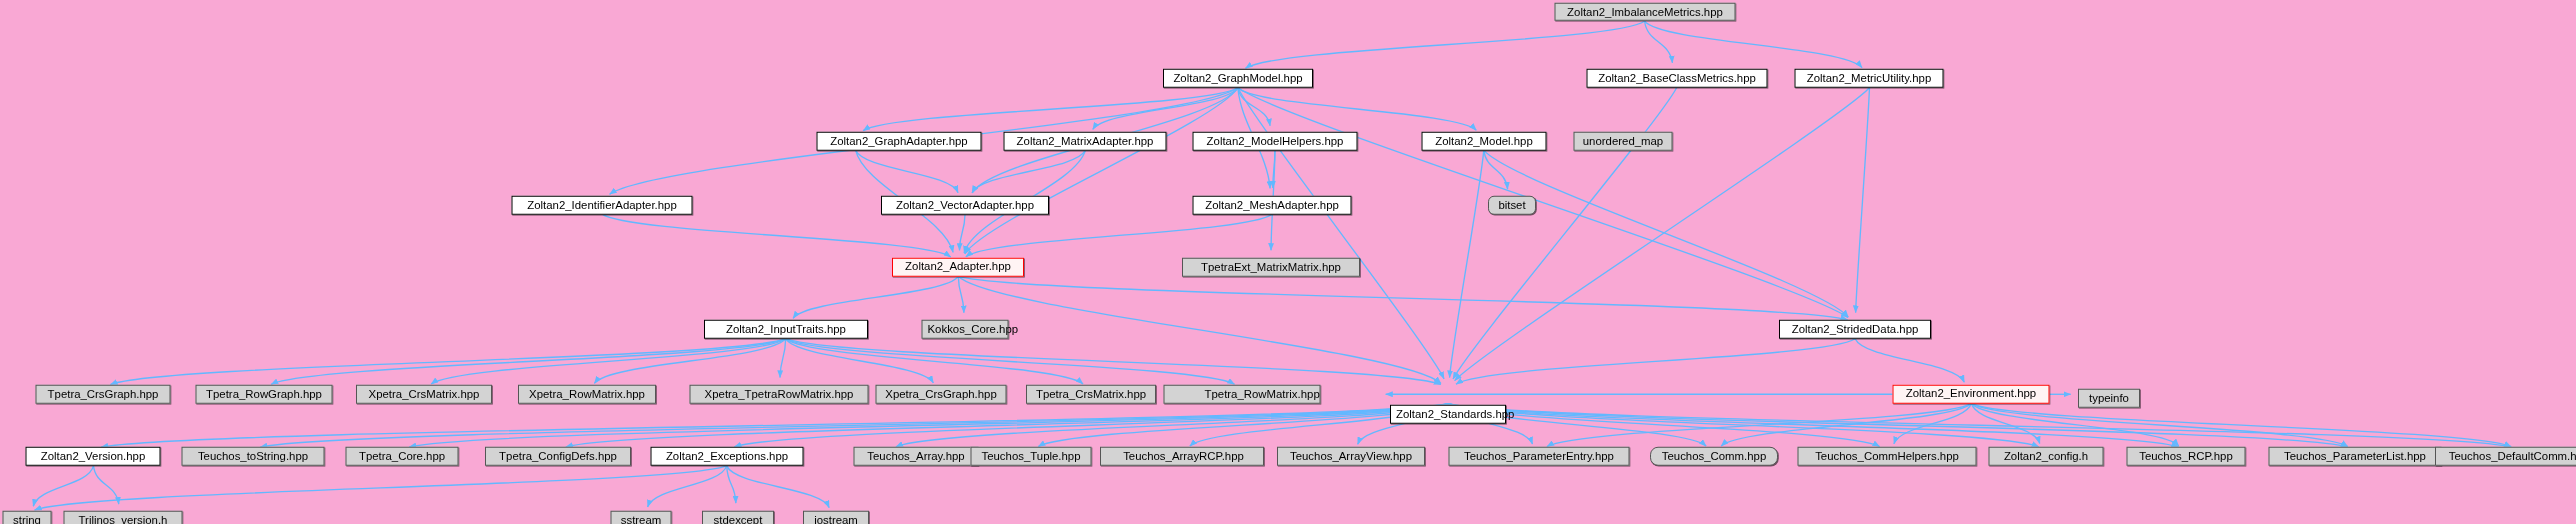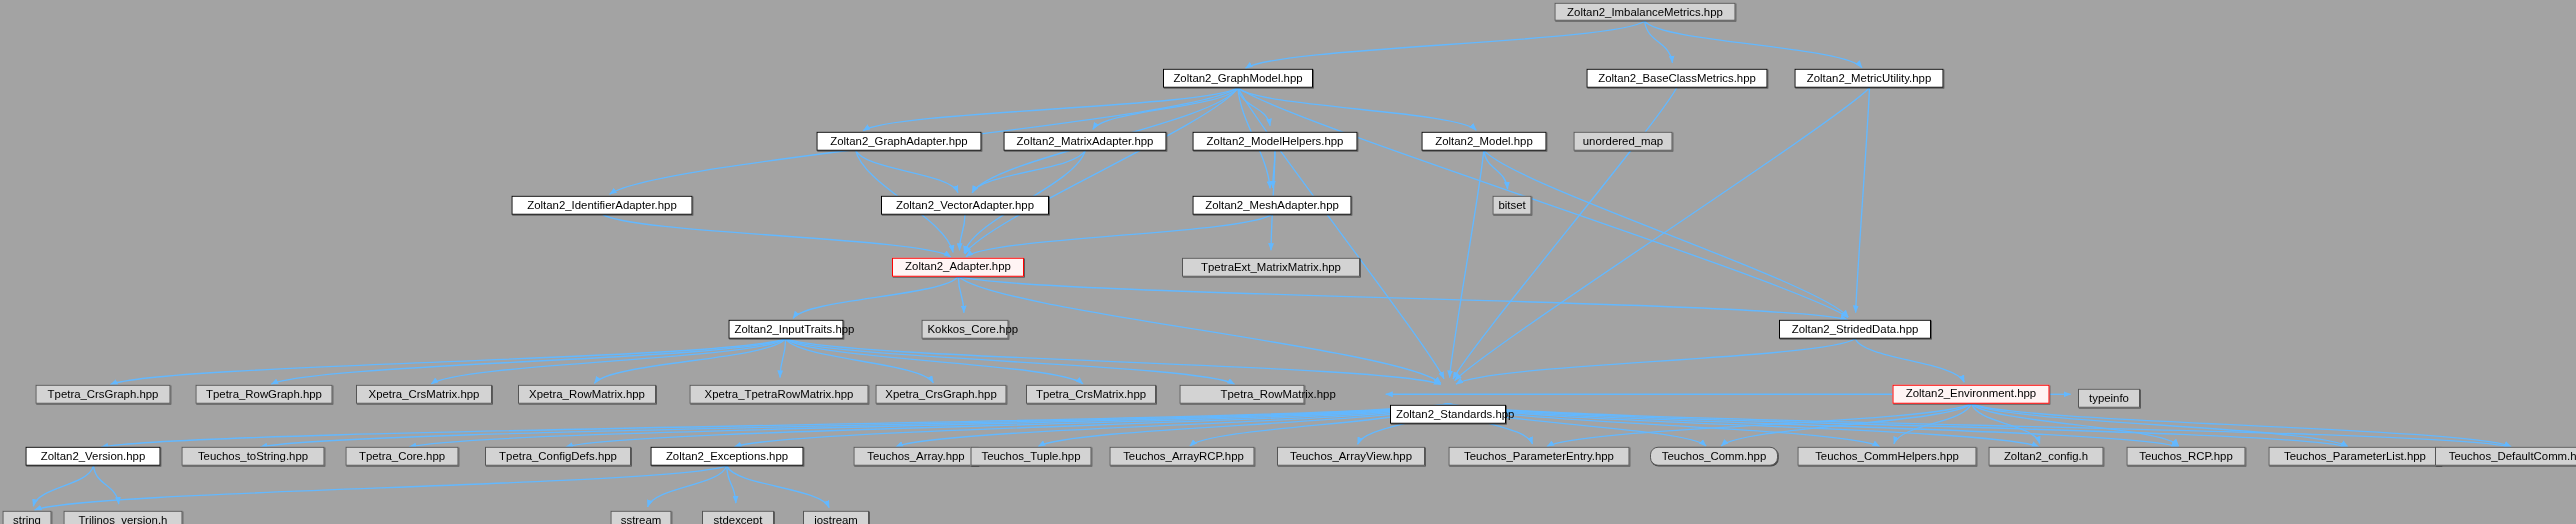--- a/index.html
+++ b/index.html
@@ -45,21 +45,21 @@
   }
   .node.hl {
     background: #fff4f4;
     border: 1.7px solid #ff0000;
     line-height: 15px;
   }
 </style>
 </head>
 <body>
 
-<div id="graph-root" style="width: 2576px; height: 525px; background: #a3a3a3;">
+<div id="graph-root" style="width: 2576px; height: 525px; background: #f9a8d4;">
   <svg id="edge-layer" viewBox="0 0 3059 623" width="2576" height="525" xmlns="http://www.w3.org/2000/svg">
     <defs>
       <marker id="arrowhead" markerWidth="9" markerHeight="7" refX="8.5" refY="3.5" orient="auto" markerUnits="userSpaceOnUse">
         <polygon points="0 0, 9 3.5, 0 7" fill="#63b8ff"></polygon>
       </marker>
     </defs>
     <g id="edges-group">
         <path d="M 1953 25 C 1914.36 50.650000000000006, 1517.5779759139784 55.295207811393865, 1478.9379759139783 80.94520781139387" fill="none" stroke="#63b8ff" stroke-width="1.6" marker-end="url(#arrowhead)"></path>
         <path d="M 1953 25 C 1956.04 50.650000000000006, 1982.967698233973 48.8615473509594, 1986.0076982339729 74.5115473509594" fill="none" stroke="#63b8ff" stroke-width="1.6" marker-end="url(#arrowhead)"></path>
         <path d="M 1953 25 C 1974.36 50.650000000000006, 2189.838333619169 54.4709925703844, 2211.1983336191693 80.1209925703844" fill="none" stroke="#63b8ff" stroke-width="1.6" marker-end="url(#arrowhead)"></path>
@@ -142,45 +142,45 @@
       <div class="node" style="left: 1677px; top: 78px; width: 181px;">Zoltan2_BaseClassMetrics.hpp</div>
       <div class="node" style="left: 1869px; top: 78px; width: 149px;">Zoltan2_MetricUtility.hpp</div>
       <div class="node" style="left: 856px; top: 141px; width: 165px; margin-left: 43px;">Zoltan2_GraphAdapter.hpp</div>
       <div class="node" style="left: 1085px; top: 141px; width: 163px;">Zoltan2_MatrixAdapter.hpp</div>
       <div class="node" style="left: 1275px; top: 141px; width: 165px;">Zoltan2_ModelHelpers.hpp</div>
       <div class="node" style="left: 1484px; top: 141px; width: 125px;">Zoltan2_Model.hpp</div>
       <div class="node grey" style="left: 1623px; top: 141px; width: 99px;">unordered_map</div>
       <div class="node" style="left: 602px; top: 205px; width: 181px;">Zoltan2_IdentifierAdapter.hpp</div>
       <div class="node" style="left: 965px; top: 205px; width: 168px;">Zoltan2_VectorAdapter.hpp</div>
       <div class="node" style="left: 1272px; top: 205px; width: 159px;">Zoltan2_MeshAdapter.hpp</div>
-      <div class="node grey" style="left: 1512px; top: 205px; width: 39px;">bitset</div>
+      <div class="node grey" style="left: 1512px; top: 205px; width: 48px; border-radius: 6px;">bitset</div>
       <div class="node hl" style="left: 958px; top: 267px; width: 132px;">Zoltan2_Adapter.hpp</div>
       <div class="node grey" style="left: 1271px; top: 267px; width: 178px;">TpetraExt_MatrixMatrix.hpp</div>
-      <div class="node" style="left: 786px; top: 329px; width: 115px;">Zoltan2_InputTraits.hpp</div>
+      <div class="node" style="left: 786px; top: 329px; width: 164px;">Zoltan2_InputTraits.hpp</div>
       <div class="node grey" style="left: 965px; top: 329px; width: 87px;">Kokkos_Core.hpp</div>
       <div class="node" style="left: 1855px; top: 329px; width: 152px;">Zoltan2_StridedData.hpp</div>
       <div class="node grey" style="left: 103px; top: 394px; width: 135px;">Tpetra_CrsGraph.hpp</div>
       <div class="node grey" style="left: 264px; top: 394px; width: 137px;">Tpetra_RowGraph.hpp</div>
       <div class="node grey" style="left: 424px; top: 394px; width: 136px;">Xpetra_CrsMatrix.hpp</div>
       <div class="node grey" style="left: 587px; top: 394px; width: 138px;">Xpetra_RowMatrix.hpp</div>
       <div class="node grey" style="left: 779px; top: 394px; width: 179px;">Xpetra_TpetraRowMatrix.hpp</div>
       <div class="node grey" style="left: 941px; top: 394px; width: 131px;">Xpetra_CrsGraph.hpp</div>
       <div class="node grey" style="left: 1091px; top: 394px; width: 130px;">Tpetra_CrsMatrix.hpp</div>
-      <div class="node grey" style="left: 1242px; top: 394px; width: 125px; padding-left: 40px;">Tpetra_RowMatrix.hpp</div>
+      <div class="node grey" style="left: 1242px; top: 394px; width: 157px; padding-left: 40px;">Tpetra_RowMatrix.hpp</div>
       <div class="node" style="left: 1448px; top: 394px; width: 116px; margin-top: 20px;">Zoltan2_Standards.hpp</div>
       <div class="node hl" style="left: 1971px; top: 394px; width: 157px;">Zoltan2_Environment.hpp</div>
       <div class="node grey" style="left: 2109px; top: 398px; width: 62px;">typeinfo</div>
       <div class="node" style="left: 93px; top: 456px; width: 135px;">Zoltan2_Version.hpp</div>
       <div class="node grey" style="left: 253px; top: 456px; width: 143px;">Teuchos_toString.hpp</div>
       <div class="node grey" style="left: 402px; top: 456px; width: 113px;">Tpetra_Core.hpp</div>
       <div class="node grey" style="left: 558px; top: 456px; width: 146px;">Tpetra_ConfigDefs.hpp</div>
       <div class="node" style="left: 727px; top: 456px; width: 153px; text-align: center;">Zoltan2_Exceptions.hpp</div>
       <div class="node grey" style="left: 888px; top: 456px; width: 125px; margin-left: 28px;">Teuchos_Array.hpp</div>
       <div class="node grey" style="left: 1031px; top: 456px; width: 121px;">Teuchos_Tuple.hpp</div>
-      <div class="node grey" style="left: 1182px; top: 456px; width: 145px; padding-left: 8px;">Teuchos_ArrayRCP.hpp</div>
+      <div class="node grey" style="left: 1182px; top: 456px; width: 164px; padding-left: 8px;">Teuchos_ArrayRCP.hpp</div>
       <div class="node grey" style="left: 1351px; top: 456px; width: 148px;">Teuchos_ArrayView.hpp</div>
       <div class="node grey" style="left: 1539px; top: 456px; width: 181px;">Teuchos_ParameterEntry.hpp</div>
       <div class="node grey" style="left: 1714px; top: 456px; width: 128px; border-radius: 8px;">Teuchos_Comm.hpp</div>
       <div class="node grey" style="left: 1887px; top: 456px; width: 179px;">Teuchos_CommHelpers.hpp</div>
       <div class="node grey" style="left: 2046px; top: 456px; width: 115px;">Zoltan2_config.h</div>
       <div class="node grey" style="left: 2186px; top: 456px; width: 119px;">Teuchos_RCP.hpp</div>
       <div class="node grey" style="left: 2355px; top: 456px; width: 173px; text-align: center;">Teuchos_ParameterList.hpp</div>
       <div class="node grey" style="left: 2519px; top: 456px; width: 168px;">Teuchos_DefaultComm.hpp</div>
       <div class="node grey" style="left: 27px; top: 520px; width: 49px;">string</div>
       <div class="node grey" style="left: 123px; top: 520px; width: 119px;">Trilinos_version.h</div>

